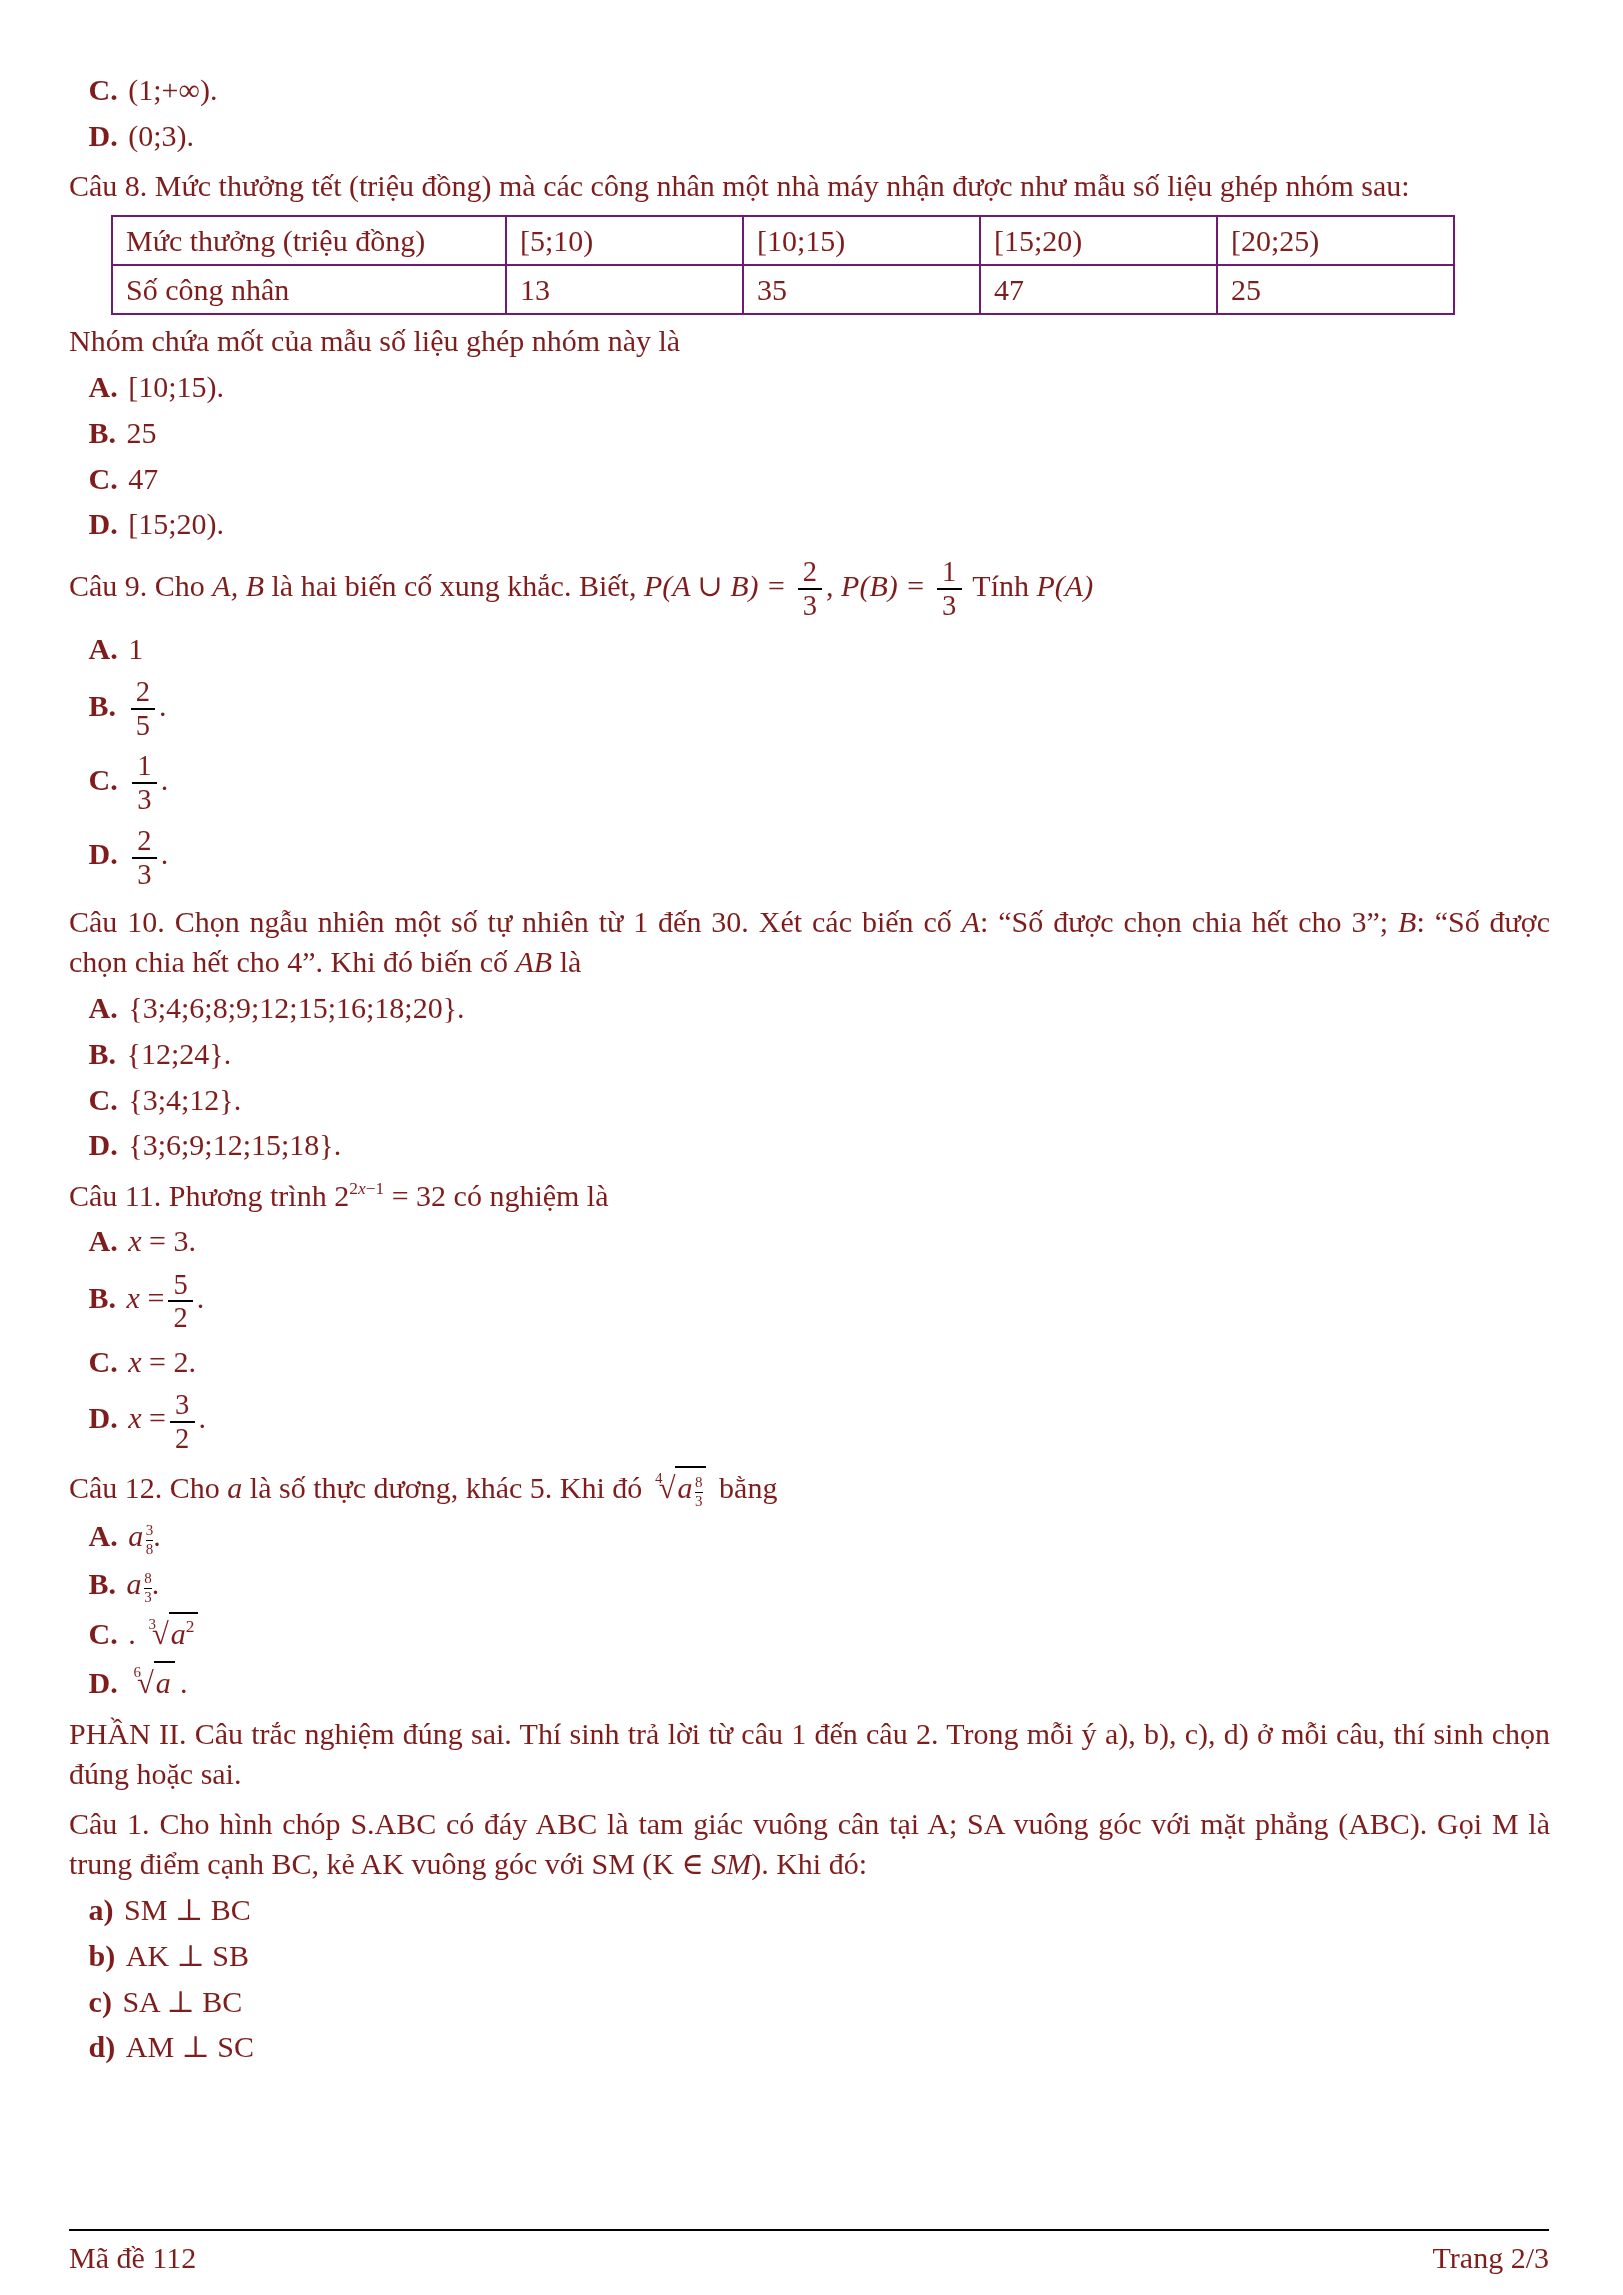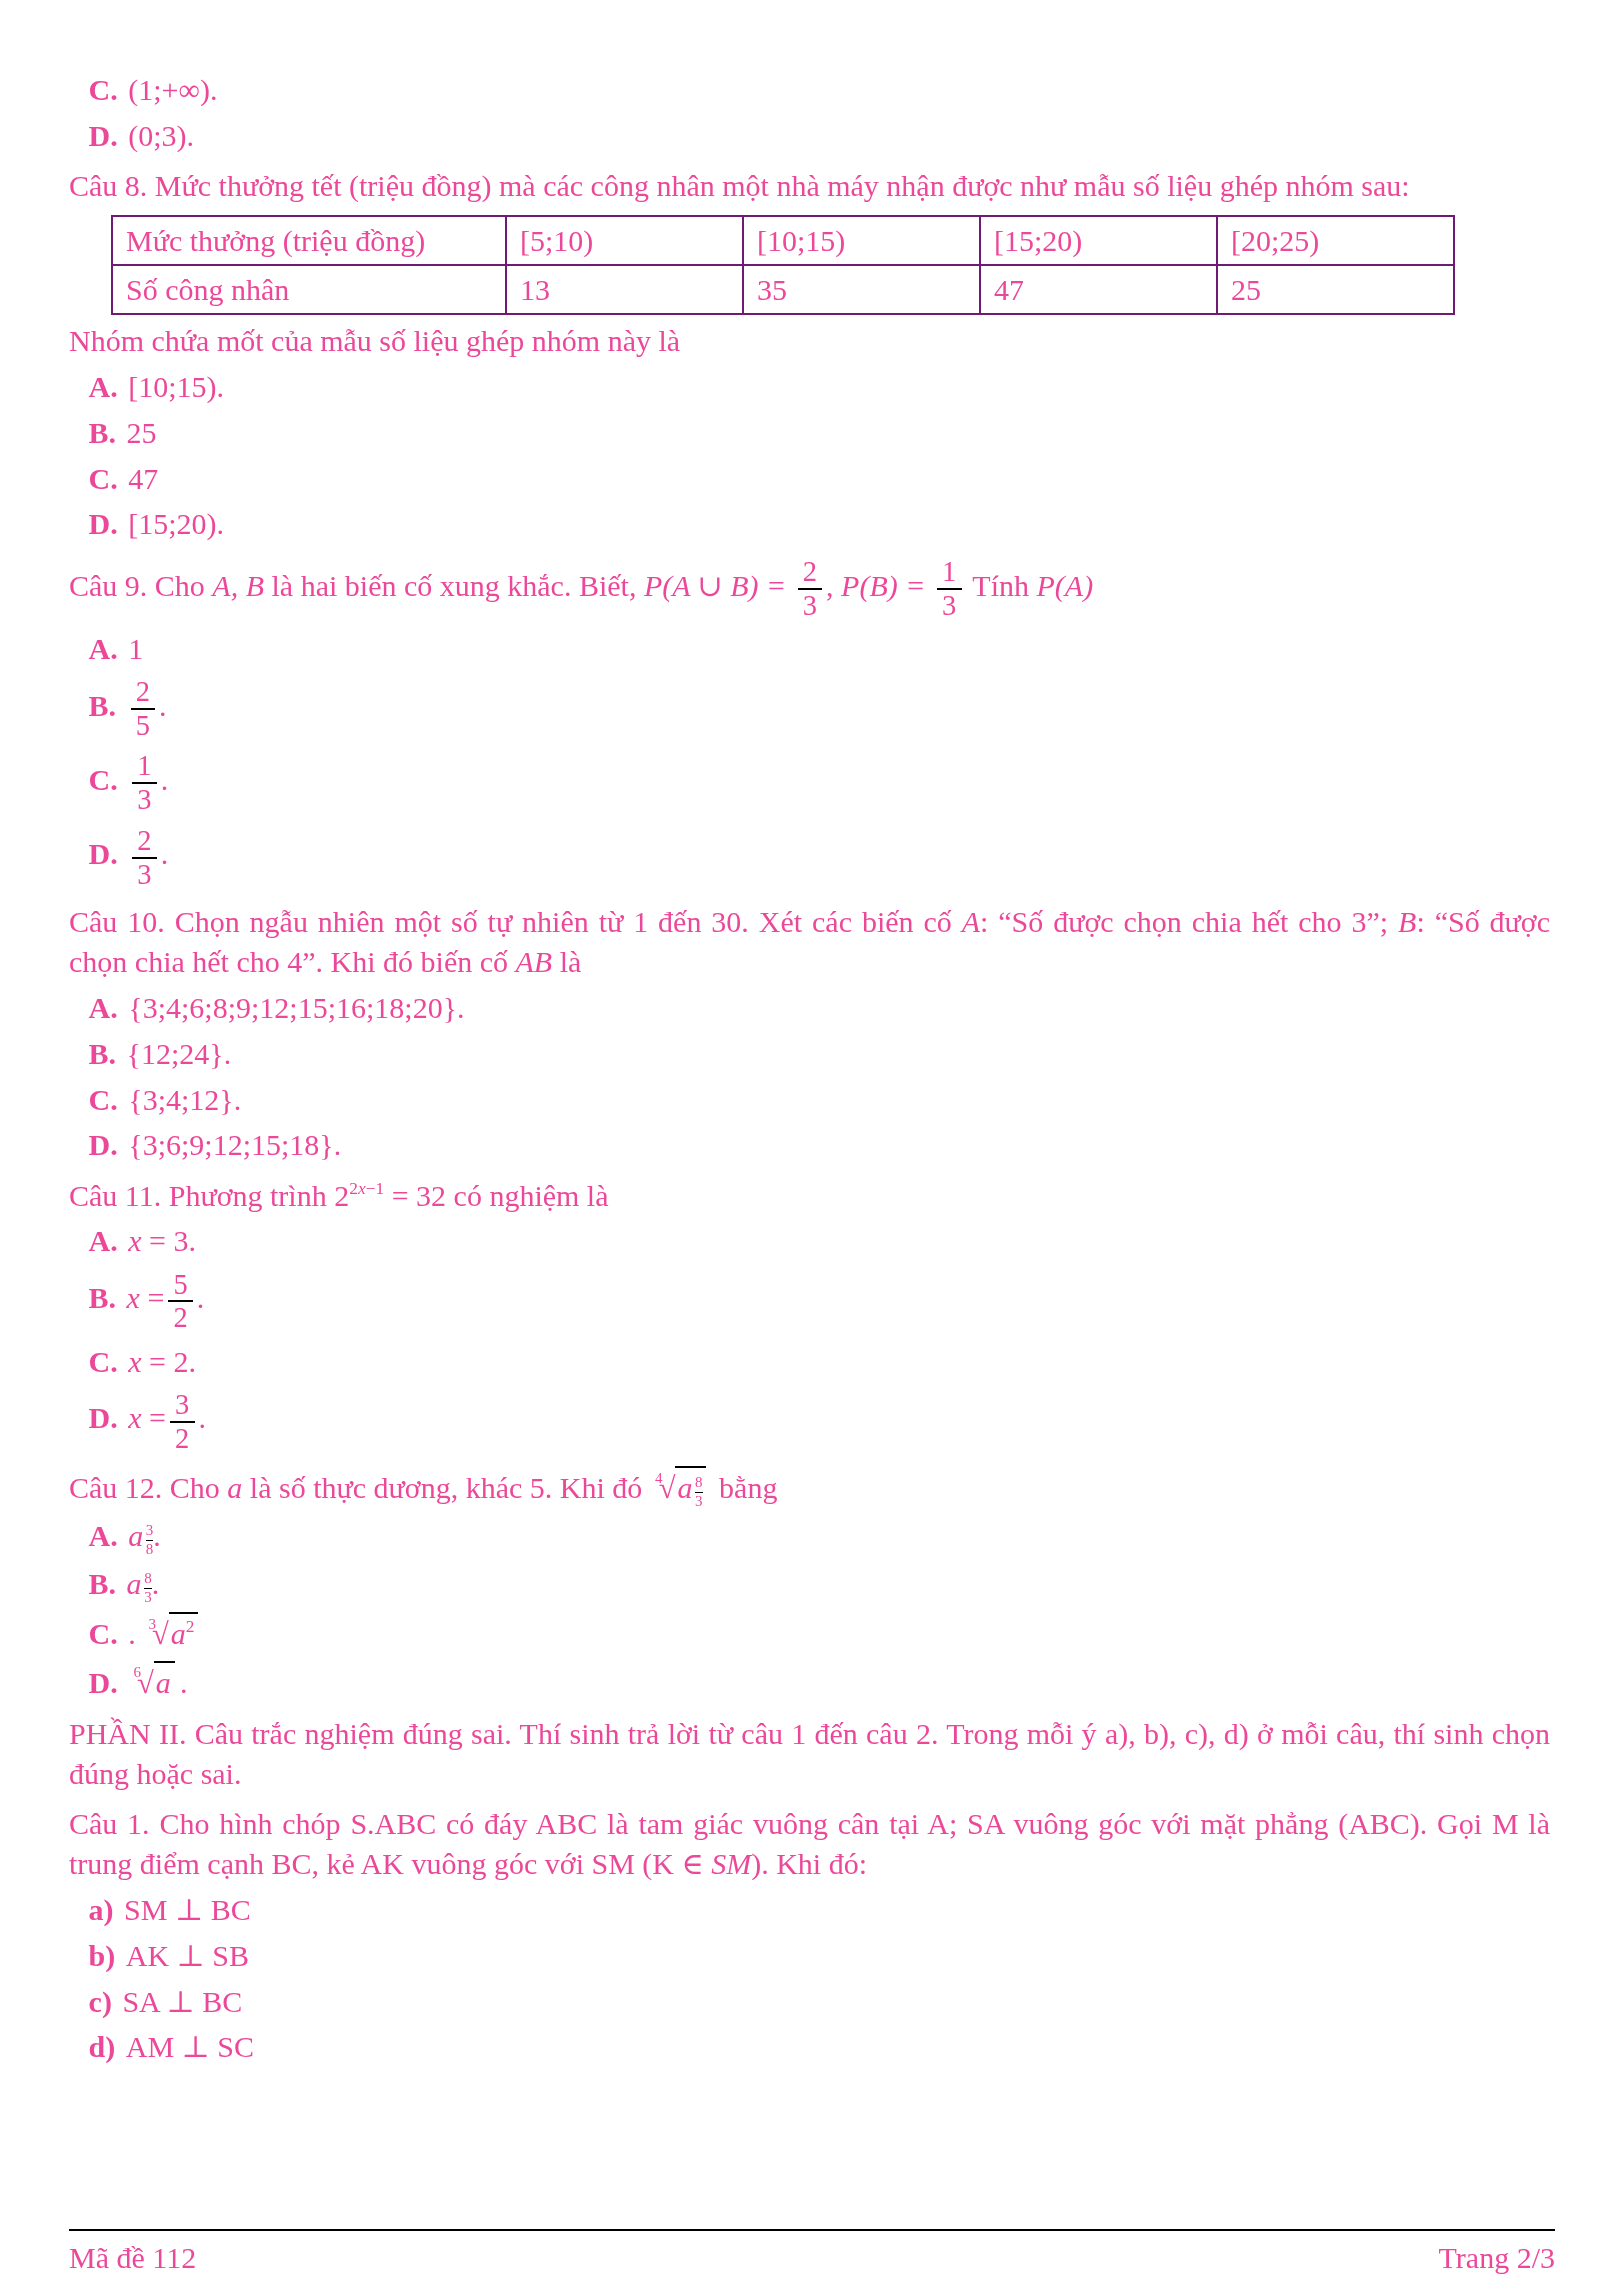--- a/index.html
+++ b/index.html
@@ -1,18 +1,18 @@
 <!DOCTYPE html>
 <html style="font-size:10.5px"><head>
 <meta charset="utf-8">
 <style>
   html,body{margin:0;padding:0;background:#ffffff;}
   .page{
     width:1623px;height:2295px;box-sizing:border-box;position:relative;overflow:hidden;
-    background:#ffffff;color:#ec4899;
+    background:#ffffff;color:#7f1d1d;
     font-family:"Liberation Serif","DejaVu Serif",serif;
     font-size:30px;
     padding:64px 73px 85px 69px;
   }
   .para{text-align:justify;line-height:1.33;margin:0 0 2.6px 0;}
   section.q{margin-top:10.5px;}
   .opt{padding-left:19.6px;line-height:1.33;margin:5.9px 0;}
   .olbl{font-weight:bold;margin-right:10.5px;}
   b{font-weight:normal;}
   i{font-style:italic;}
@@ -31,21 +31,21 @@
   .rad{display:inline-block;white-space:nowrap;margin:0 5.2px;}
   .rad .ridx{font-size:0.5em;vertical-align:1.05em;margin-right:-3.9px;}
   .rad .rsign{font-size:1.02em;}
   .rad .rbody{display:inline-block;border-top:2px solid #000;padding:0 3.9px 0 2px;}
   
   table.freq{border-collapse:collapse;margin:9.2px 0 6.5px 42px;}
   table.freq td{border:2px solid #701a75;padding:3.9px 13px;line-height:1.3;}
   table.freq td.c1{width:366px;}
   table.freq td.cv{width:209px;}
   
-  .footer{position:absolute;left:69px;right:68px;bottom:18.3px;border-top:2px solid #000;
+  .footer{position:absolute;left:69px;right:74px;bottom:18.3px;border-top:2px solid #000;
           padding-top:6.5px;display:flex;justify-content:space-between;line-height:1.3;}
 </style>
 </head>
 <body>
 
 <div class="page">
 
   <div class="opt">
     <b class="olbl">C.</b><span>(1;+∞)</span><span>.</span>
   </div>

